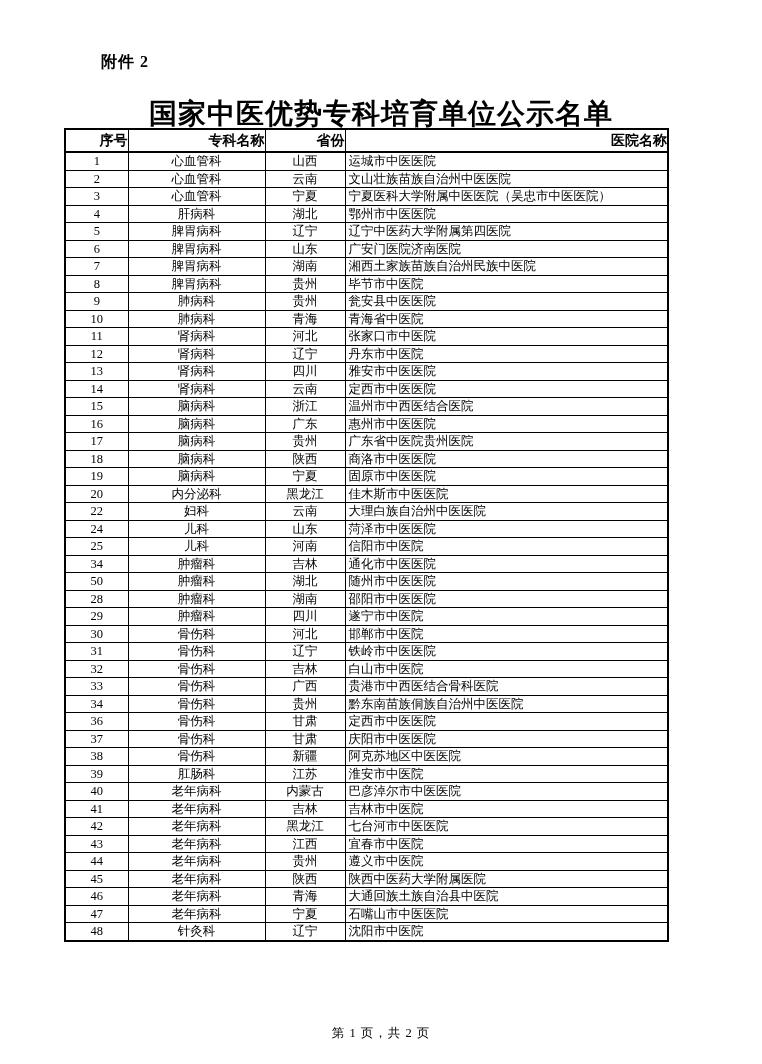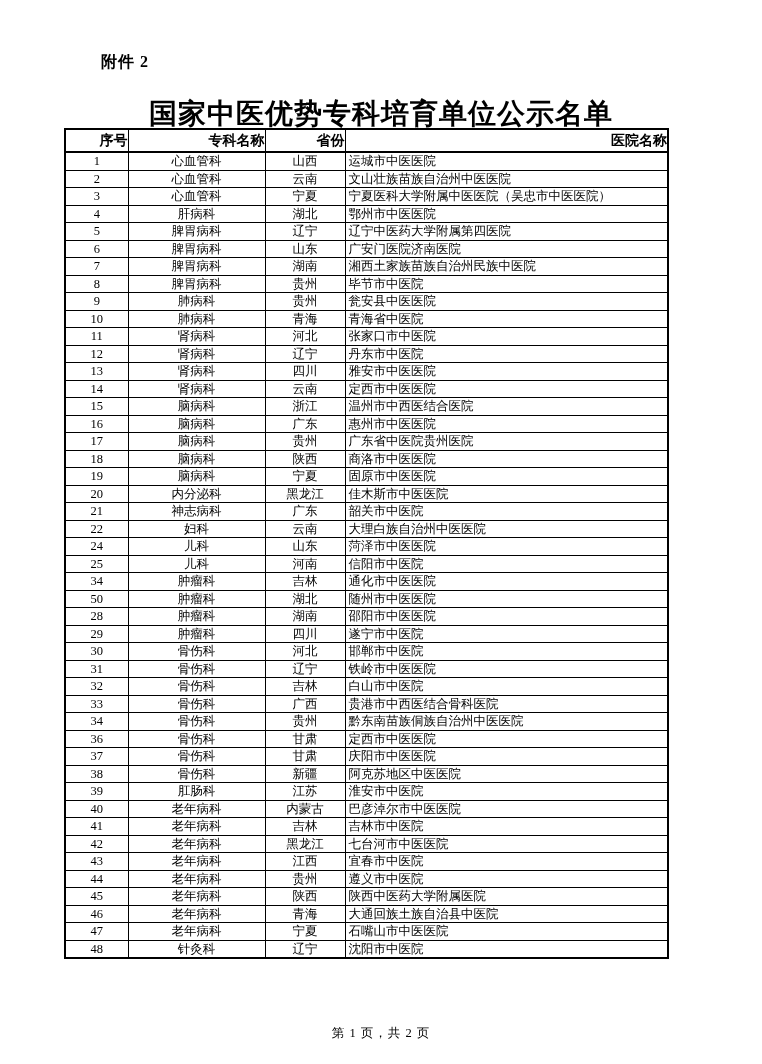--- a/index.html
+++ b/index.html
@@ -218,26 +218,20 @@
         <td>宁夏</td>
         <td class="hospital">固原市中医医院</td>
       </tr>
       <tr>
         <td>20</td>
         <td>内分泌科</td>
         <td>黑龙江</td>
         <td class="hospital">佳木斯市中医医院</td>
       </tr>
       <tr>
-        <td>21</td>
-        <td>神志病科</td>
-        <td>广东</td>
-        <td class="hospital">韶关市中医院</td>
-      </tr>
-      <tr>
         <td>22</td>
         <td>妇科</td>
         <td>云南</td>
         <td class="hospital">大理白族自治州中医医院</td>
       </tr>
       <tr>
         <td>24</td>
         <td>儿科</td>
         <td>山东</td>
         <td class="hospital">菏泽市中医医院</td>

